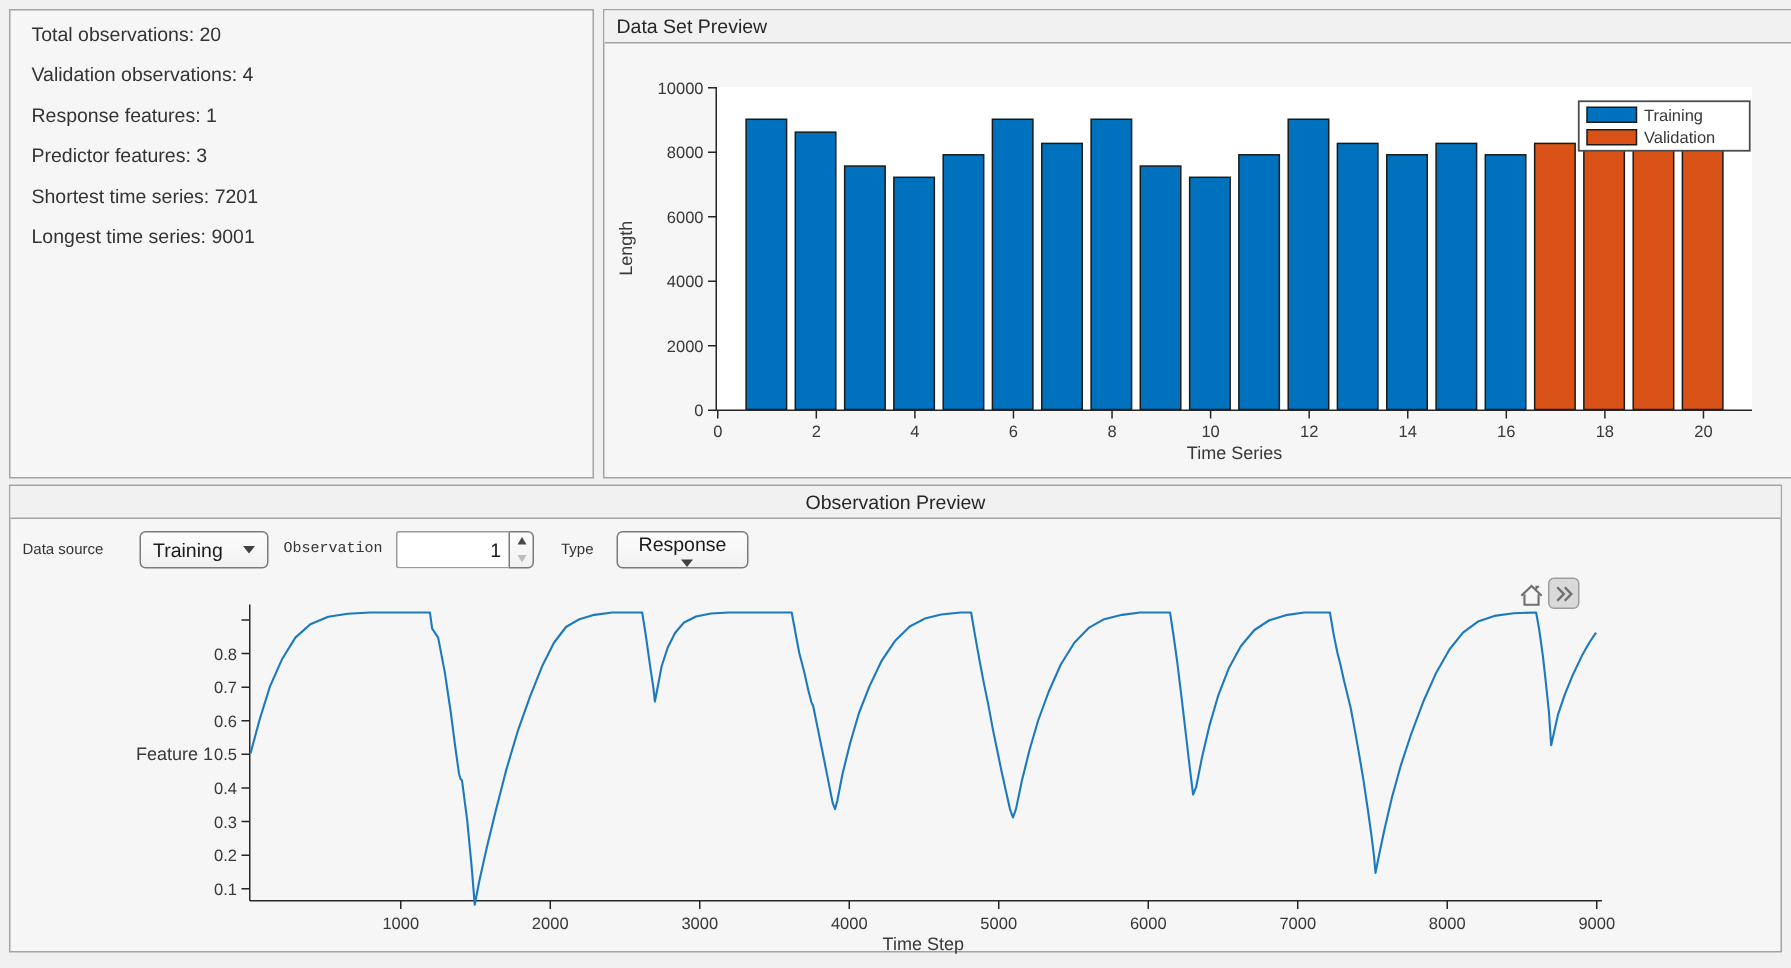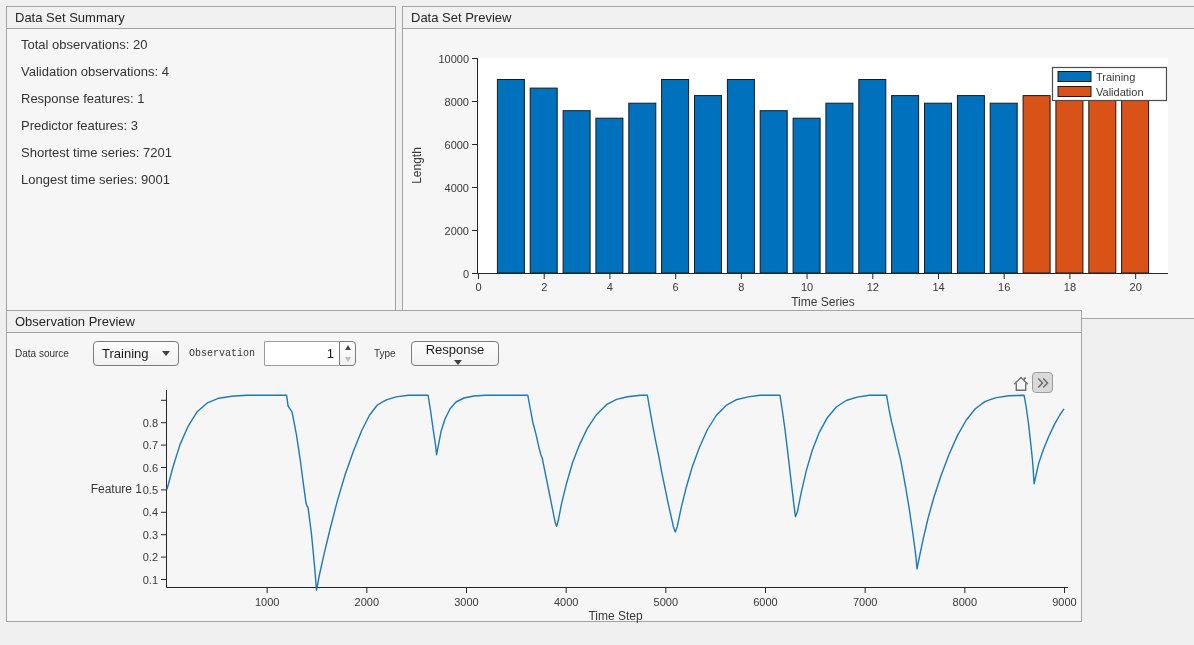--- a/index.html
+++ b/index.html
@@ -91,21 +91,20 @@
     display:flex;align-items:center;justify-content:center;cursor:pointer;
   }
   .axtool.raised{
     background:#d9d9d9;border:1px solid #9d9d9d;border-radius:4px;
   }
 </style>
 </head>
 <body>
 
 <div class="panel" style="left:6px;top:6px;width:390px;height:313px;">
-  <div class="panel-header">Data Set Summary</div>
   <div class="summary-body" id="summary-body">
       <div class="summary-line">Total observations: 20</div>
       <div class="summary-line">Validation observations: 4</div>
       <div class="summary-line">Response features: 1</div>
       <div class="summary-line">Predictor features: 3</div>
       <div class="summary-line">Shortest time series: 7201</div>
       <div class="summary-line">Longest time series: 9001</div>
     </div>
 </div>
 
@@ -177,21 +176,21 @@
       <g>
         <rect x="649.5" y="38.5" width="114" height="33" fill="#ffffff" stroke="#4d4d4d" stroke-width="1.2"></rect>
         <rect x="655" y="42.5" width="33" height="10" fill="#0072BD" stroke="#1a1a1a" stroke-width="1"></rect>
         <text x="693" y="51.5" class="tick-label">Training</text>
         <rect x="655" y="57.5" width="33" height="10" fill="#D95319" stroke="#1a1a1a" stroke-width="1"></rect>
         <text x="693" y="66.5" class="tick-label">Validation</text>
       </g>
     </svg>
 </div>
 
-<div class="panel" style="left:6px;top:310px;width:1076px;height:312px;">
+<div class="panel" style="left:6px;top:323px;width:1182px;height:312px;text-align:center;">
   <div class="panel-header">Observation Preview</div>
 
   <span class="controls-label" style="left:8px;top:36px;">Data source</span>
 
   <div class="dropdown" style="left:86px;top:30px;width:86px;">
     <span>Training</span>
     <span class="caret"></span>
   </div>
 
   <span class="controls-label" style="left:182px;top:36px;font-family:Liberation Mono, monospace;">Observation</span>

